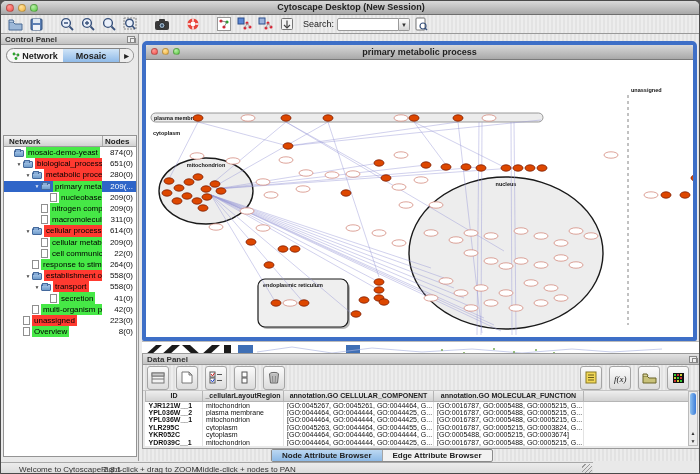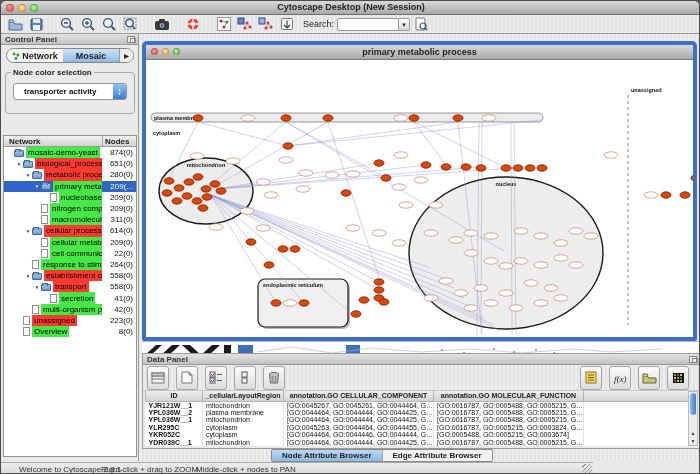--- a/index.html
+++ b/index.html
@@ -279,30 +279,20 @@
             <circle cx="4" cy="6.5" r="1.4" fill="#2a2"></circle>
             <line x1="2" y1="2" x2="6" y2="3" stroke="#777" stroke-width=".6"></line>
             <line x1="6" y1="3" x2="4" y2="6.5" stroke="#777" stroke-width=".6"></line>
           </svg>
         <span>Network</span>
       </div>
       <div class="cp-tab sel">
         <span>Mosaic</span>
       </div>
       <div class="cp-ovf">▶</div>
-    </div>
-    <div class="groupbox">
-      <div class="legend">Node color selection</div>
-      <div class="combo">
-        <span>transporter activity</span>
-        <div class="stepper">
-            <span>▲</span>
-            <span>▼</span>
-          </div>
-      </div>
     </div>
     <div class="cbrow">
       <div class="cb">✓</div>
       <span class="cblabel">Select nodes</span>
     </div>
     <div class="treebox">
       <div class="thead">
         <div class="c1">Network</div>
         <div class="c2">Nodes</div>
       </div>

